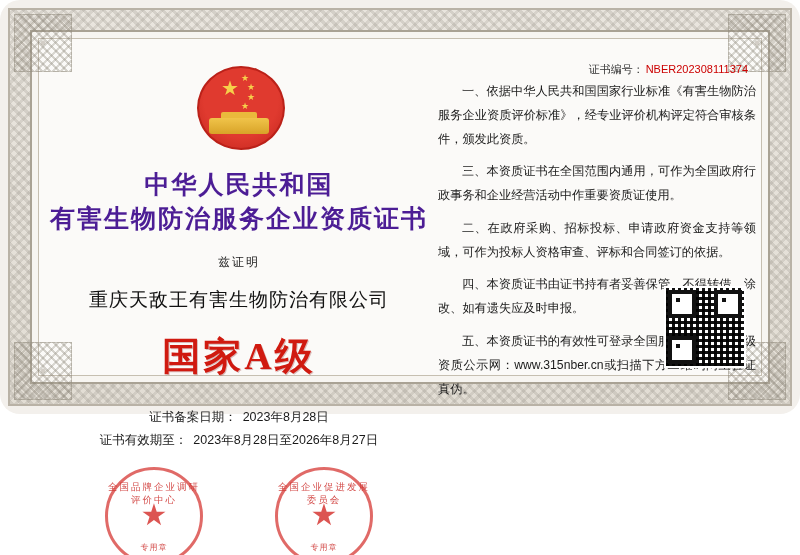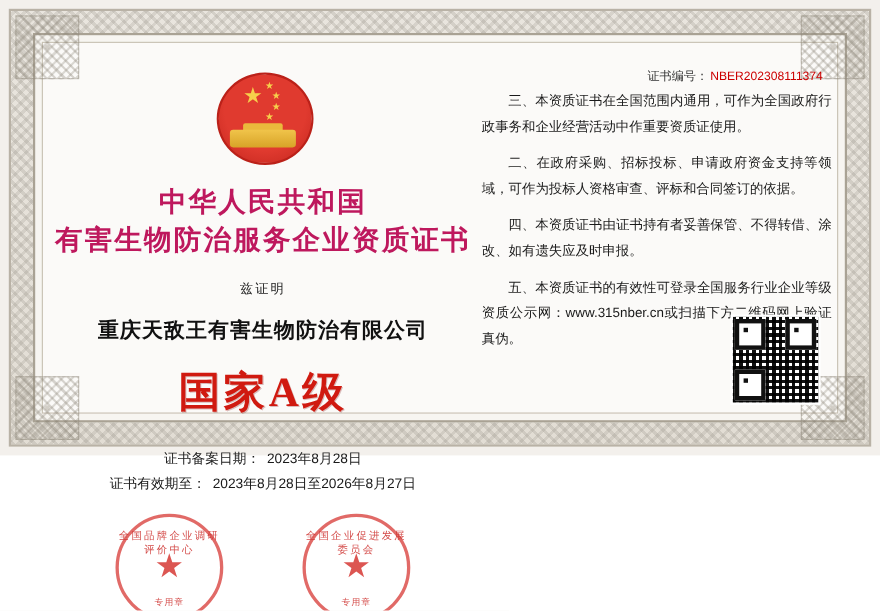--- a/index.html
+++ b/index.html
@@ -13,20 +13,21 @@
     background: #ffffff;
     overflow: hidden;
   }
 
   .certificate {
     position: relative;
     width: 800px;
     height: 414px;
     box-sizing: border-box;
     background: #f3f0ec;
+    border-radius: 20px;
   }
 
   
   .border-outer {
     position: absolute;
     left: 8px; top: 8px; right: 8px; bottom: 8px;
     border: 2px solid #b9b2a6;
     background:
       repeating-linear-gradient(45deg, rgba(150,145,135,0.25) 0 3px, rgba(255,255,255,0) 3px 7px),
       repeating-linear-gradient(-45deg, rgba(150,145,135,0.22) 0 3px, rgba(255,255,255,0) 3px 7px),
@@ -130,35 +131,35 @@
     width: 36px;
     height: 14px;
     background: #eab93c;
     border-radius: 2px;
   }
 
   .title {
     font-family: "Liberation Serif", serif;
     font-weight: bold;
     font-size: 25px;
-    color: #be185d;
+    color: #4c1d95;
     letter-spacing: 2px;
     line-height: 1.35;
     margin-top: 16px;
   }
   .subtitle-cert {
     font-family: "Liberation Serif", serif;
     font-size: 12px;
     color: #222;
     margin-top: 18px;
     letter-spacing: 2px;
   }
   .company {
     font-family: "Liberation Serif", serif;
-    font-weight: bold;
+    font-weight: normal;
     font-size: 19px;
     color: #111;
     margin-top: 16px;
     letter-spacing: 1px;
   }
   .grade {
     font-family: "Liberation Serif", serif;
     font-weight: bold;
     font-size: 38px;
     color: #d01a10;
@@ -354,20 +355,21 @@
             <div class="seal-arc">全国企业促进发展委员会</div>
             <div class="seal-arc-bottom">专用章</div>
           </div>
 
         </div>
       </div>
 
     </div>
 
     <div class="right-col">
+      <div class="note">一、依据中华人民共和国国家行业标准《有害生物防治服务企业资质评价标准》，经专业评价机构评定符合审核条件，颁发此资质。</div>
       <div class="note">三、本资质证书在全国范围内通用，可作为全国政府行政事务和企业经营活动中作重要资质证使用。</div>
       <div class="note">二、在政府采购、招标投标、申请政府资金支持等领域，可作为投标人资格审查、评标和合同签订的依据。</div>
       <div class="note">四、本资质证书由证书持有者妥善保管、不得转借、涂改、如有遗失应及时申报。</div>
       <div class="note">五、本资质证书的有效性可登录全国服务行业企业等级资质公示网：www.315nber.cn或扫描下方二维码网上验证真伪。</div>
     </div>
 
     <div class="qr">
       <div class="finder f1"></div>
       <div class="finder f2"></div>
       <div class="finder f3"></div>

